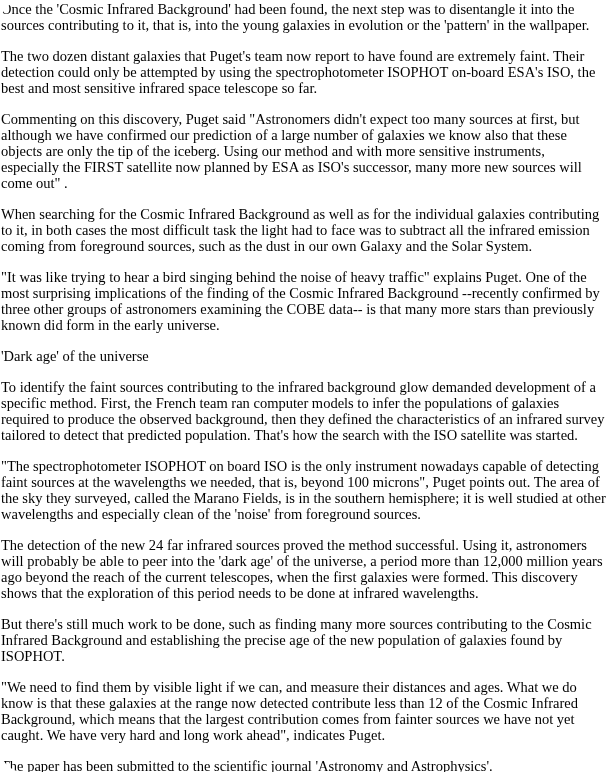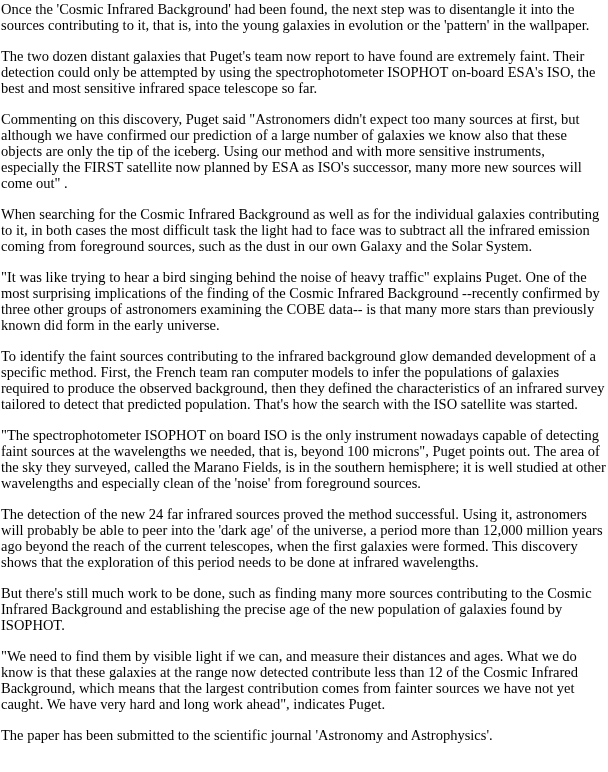--- a/index.html
+++ b/index.html
@@ -11,36 +11,38 @@
     box-sizing: border-box;
     width: 608px;
     height: 772px;
     overflow: hidden;
     padding: 1px 2px 0 1px;
     font-family: "Liberation Serif", "DejaVu Serif", serif;
     font-size: 14.5px;
     line-height: 16px;
     color: #000000;
     background: #ffffff;
+    border-radius: 24px;
   }
   .page p {
     margin: 15px 0;
   }
   .page p:first-child {
     margin-top: 0;
   }
 </style>
 </head>
 <body>
 
 <div class="page">
   <p>Once the 'Cosmic Infrared Background' had been found, the next step was to disentangle it into the sources contributing to it, that is, into the young galaxies in evolution or the 'pattern' in the wallpaper.</p>
   <p>The two dozen distant galaxies that Puget's team now report to have found are extremely faint. Their detection could only be attempted by using the spectrophotometer ISOPHOT on-board ESA's ISO, the best and most sensitive infrared space telescope so far.</p>
   <p>Commenting on this discovery, Puget said "Astronomers didn't expect too many sources at first, but although we have confirmed our prediction of a large number of galaxies we know also that these objects are only the tip of the iceberg. Using our method and with more sensitive instruments, especially the FIRST satellite now planned by ESA as ISO's successor, many more new sources will come out" .</p>
   <p>When searching for the Cosmic Infrared Background as well as for the individual galaxies contributing to it, in both cases the most difficult task the light had to face was to subtract all the infrared emission coming from foreground sources, such as the dust in our own Galaxy and the Solar System.</p>
   <p>"It was like trying to hear a bird singing behind the noise of heavy traffic" explains Puget. One of the most surprising implications of the finding of the Cosmic Infrared Background --recently confirmed by three other groups of astronomers examining the COBE data-- is that many more stars than previously known did form in the early universe.</p>
+  <p>'Dark age' of the universe</p>
   <p>To identify the faint sources contributing to the infrared background glow demanded development of a specific method. First, the French team ran computer models to infer the populations of galaxies required to produce the observed background, then they defined the characteristics of an infrared survey tailored to detect that predicted population. That's how the search with the ISO satellite was started.</p>
   <p>"The spectrophotometer ISOPHOT on board ISO is the only instrument nowadays capable of detecting faint sources at the wavelengths we needed, that is, beyond 100 microns", Puget points out. The area of the sky they surveyed, called the Marano Fields, is in the southern hemisphere; it is well studied at other wavelengths and especially clean of the 'noise' from foreground sources.</p>
   <p>The detection of the new 24 far infrared sources proved the method successful. Using it, astronomers will probably be able to peer into the 'dark age' of the universe, a period more than 12,000 million years ago beyond the reach of the current telescopes, when the first galaxies were formed. This discovery shows that the exploration of this period needs to be done at infrared wavelengths.</p>
   <p>But there's still much work to be done, such as finding many more sources contributing to the Cosmic Infrared Background and establishing the precise age of the new population of galaxies found by ISOPHOT.</p>
   <p>"We need to find them by visible light if we can, and measure their distances and ages. What we do know is that these galaxies at the range now detected contribute less than 12 of the Cosmic Infrared Background, which means that the largest contribution comes from fainter sources we have not yet caught. We have very hard and long work ahead", indicates Puget.</p>
   <p>The paper has been submitted to the scientific journal 'Astronomy and Astrophysics'.</p>
 </div>
 
 </body></html>

